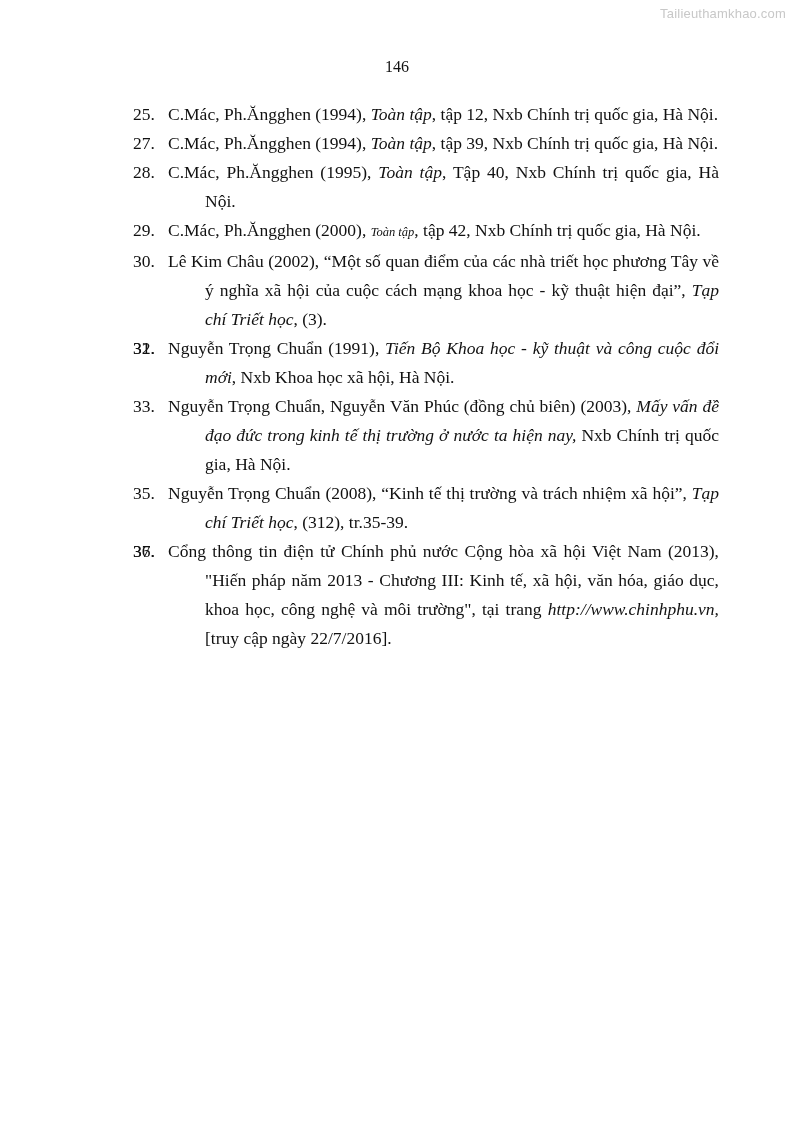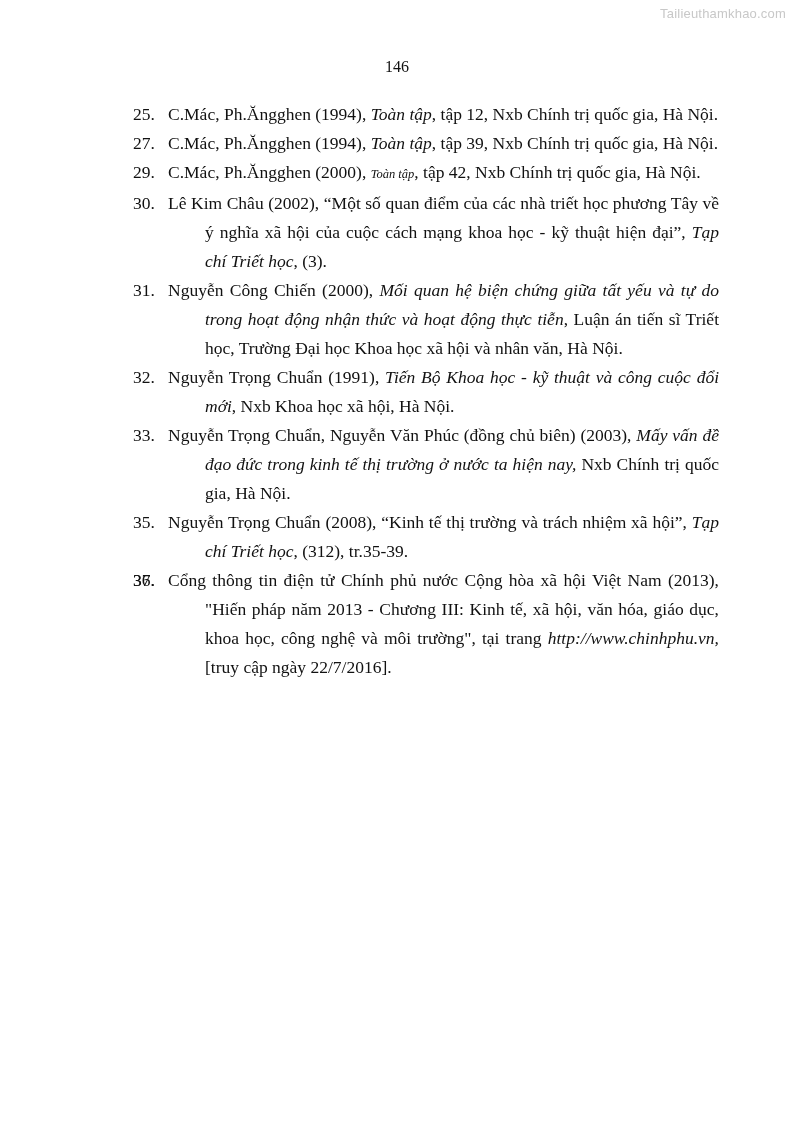--- a/index.html
+++ b/index.html
@@ -26,30 +26,33 @@
 <div class="refs" data-name="reference-list" id="refs">
     <p class="ref" data-name="reference-item">
       <span class="num" data-name="reference-number">25.</span>
       <span data-name="reference-text"><span data-name="reference-text-segment">C.Mác, Ph.Ăngghen (1994), </span><i data-name="reference-title-italic">Toàn tập</i><span data-name="reference-text-segment">, tập 12, Nxb Chính trị quốc gia, Hà Nội.</span></span>
     </p>
     <p class="ref" data-name="reference-item">
       <span class="num" data-name="reference-number">27.</span>
       <span data-name="reference-text"><span data-name="reference-text-segment">C.Mác, Ph.Ăngghen (1994), </span><i data-name="reference-title-italic">Toàn tập</i><span data-name="reference-text-segment">, tập 39, Nxb Chính trị quốc gia, Hà Nội.</span></span>
     </p>
     <p class="ref" data-name="reference-item">
+      <span class="num" data-name="reference-number">28.</span>
+      <span data-name="reference-text"><span data-name="reference-text-segment">C.Mác, Ph.Ăngghen (1995), </span><i data-name="reference-title-italic">Toàn tập</i><span data-name="reference-text-segment">, Tập 40, Nxb Chính trị quốc gia, Hà Nội.</span></span>
+    </p>
+    <p class="ref" data-name="reference-item">
       <span class="num" data-name="reference-number">29.</span>
       <span data-name="reference-text"><span data-name="reference-text-segment">C.Mác, Ph.Ăngghen (2000), </span><i class="small-it" data-name="reference-title-italic">Toàn tập</i><span data-name="reference-text-segment">, tập 42, Nxb Chính trị quốc gia, Hà Nội.</span></span>
     </p>
     <p class="ref" data-name="reference-item">
       <span class="num" data-name="reference-number">30.</span>
       <span data-name="reference-text"><span data-name="reference-text-segment">Lê Kim Châu (2002), “Một số quan điểm của các nhà triết học phương Tây về ý nghĩa xã hội của cuộc cách mạng khoa học - kỹ thuật hiện đại”, </span><i data-name="reference-title-italic">Tạp chí Triết học</i><span data-name="reference-text-segment">, (3).</span></span>
     </p>
     <p class="ref" data-name="reference-item">
       <span class="num" data-name="reference-number">31.</span>
-      <span data-name="reference-text"><span data-name="reference-text-segment">Nguyễn Công Chiến (2000), </span><i data-name="reference-title-italic">Mối quan hệ biện chứng giữa tất yếu và tự do trong hoạt động nhận thức và hoạt động thực tiễn</i><span data-name="reference-text-segment">, Luận án tiến sĩ Triết học, Trường Đại học Khoa học xã hội và nhân văn, Hà Nội.</span></span>
     </p>
     <p class="ref" data-name="reference-item">
       <span class="num" data-name="reference-number">32.</span>
       <span data-name="reference-text"><span data-name="reference-text-segment">Nguyễn Trọng Chuẩn (1991), </span><i data-name="reference-title-italic">Tiến Bộ Khoa học - kỹ thuật và công cuộc đổi mới</i><span data-name="reference-text-segment">, Nxb Khoa học xã hội, Hà Nội.</span></span>
     </p>
     <p class="ref" data-name="reference-item">
       <span class="num" data-name="reference-number">33.</span>
       <span data-name="reference-text"><span data-name="reference-text-segment">Nguyễn Trọng Chuẩn, Nguyễn Văn Phúc (đồng chủ biên) (2003), </span><i data-name="reference-title-italic">Mấy vấn đề đạo đức trong kinh tế thị trường ở nước ta hiện nay,</i><span data-name="reference-text-segment"> Nxb Chính trị quốc gia, Hà Nội.</span></span>
     </p>
     <p class="ref" data-name="reference-item">

